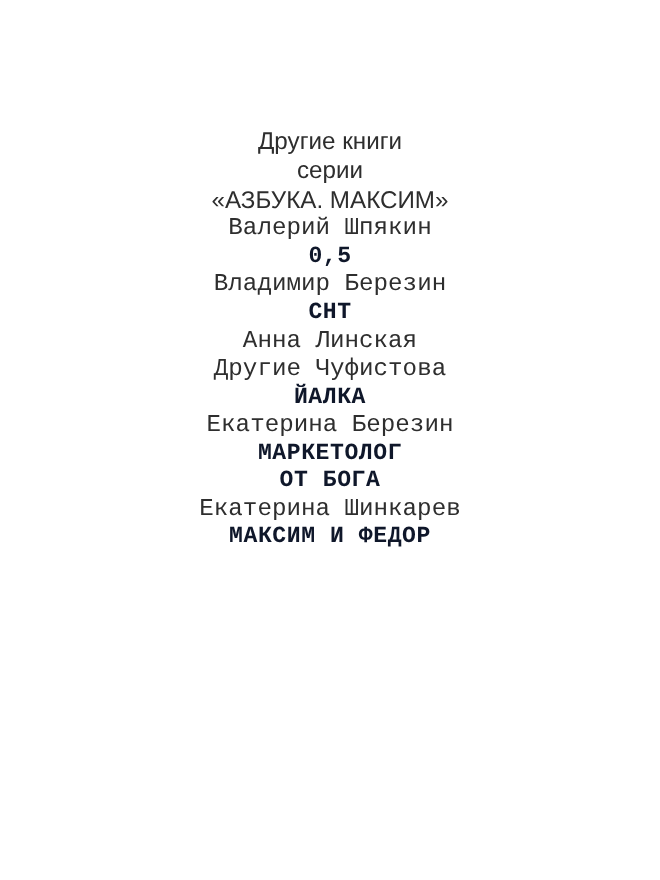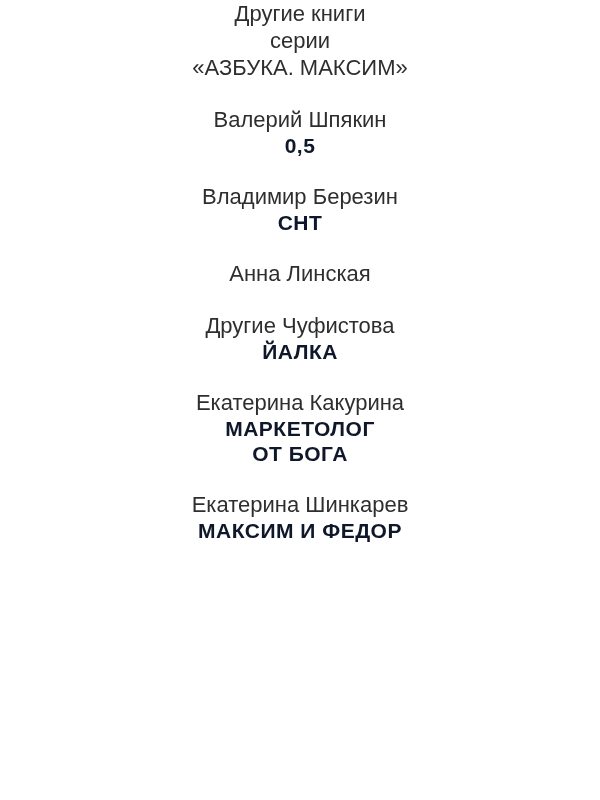--- a/index.html
+++ b/index.html
@@ -10,34 +10,35 @@
     width: 600px;
     height: 800px;
     background: #ffffff;
     font-family: "Liberation Sans", sans-serif;
     overflow: hidden;
   }
   .page {
     width: 600px;
     height: 800px;
     box-sizing: border-box;
+    padding-top: 114px;
     text-align: center;
   }
   .series-header {
     color: #2e2e2e;
     font-size: 22px;
     line-height: 27px;
     font-weight: 400;
   }
   .book-list {
     margin: 0;
     padding: 0;
   }
   .book {
-    margin-top: 26px;
+    font-family: Liberation Mono, monospace;
   }
   .book-author {
     color: #2e2e2e;
     font-size: 22px;
     line-height: 26px;
     font-weight: 400;
   }
   .book-title-line {
     color: #0f172a;
     font-size: 21px;
@@ -67,21 +68,21 @@
         <div class="book-title-line">СНТ</div>
       </div>
       <div class="book">
         <div class="book-author">Анна Линская</div>
       </div>
       <div class="book">
         <div class="book-author">Другие Чуфистова</div>
         <div class="book-title-line">ЙАЛКА</div>
       </div>
       <div class="book">
-        <div class="book-author">Екатерина Какурина</div>
+        <div class="book-author">Екатерина Березин</div>
         <div class="book-title-line">МАРКЕТОЛОГ</div>
         <div class="book-title-line">ОТ БОГА</div>
       </div>
       <div class="book">
         <div class="book-author">Екатерина Шинкарев</div>
         <div class="book-title-line">МАКСИМ И ФЕДОР</div>
       </div>
     </div>
 
 </div>

